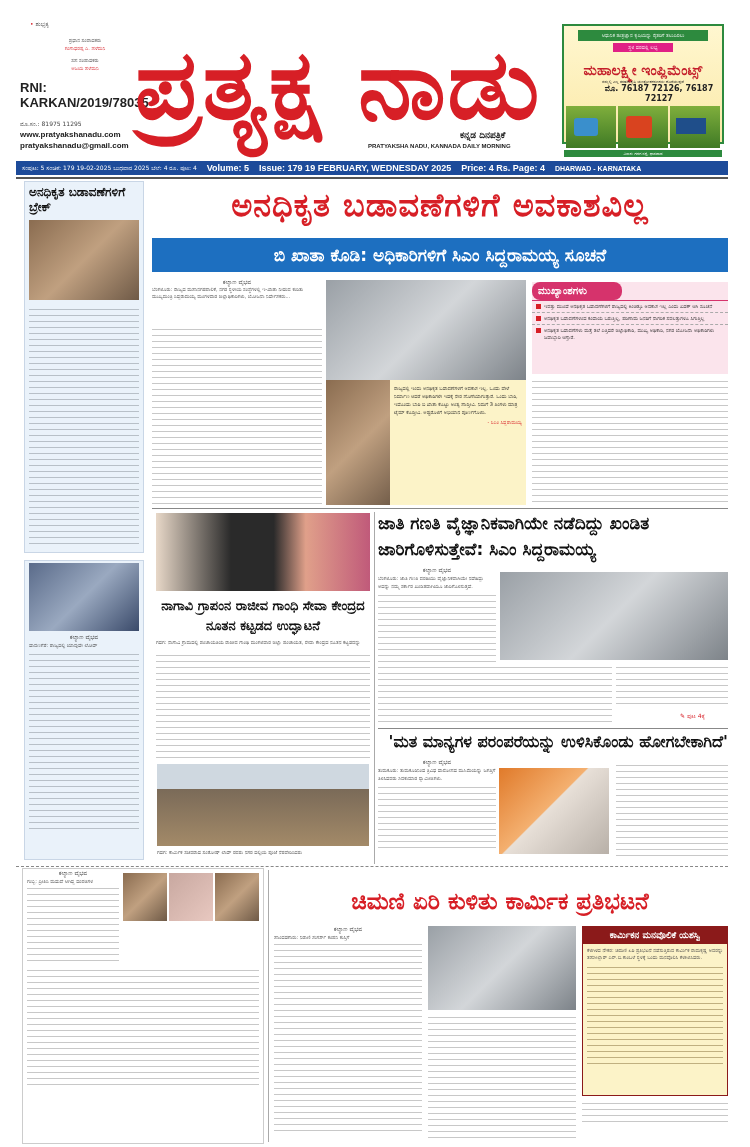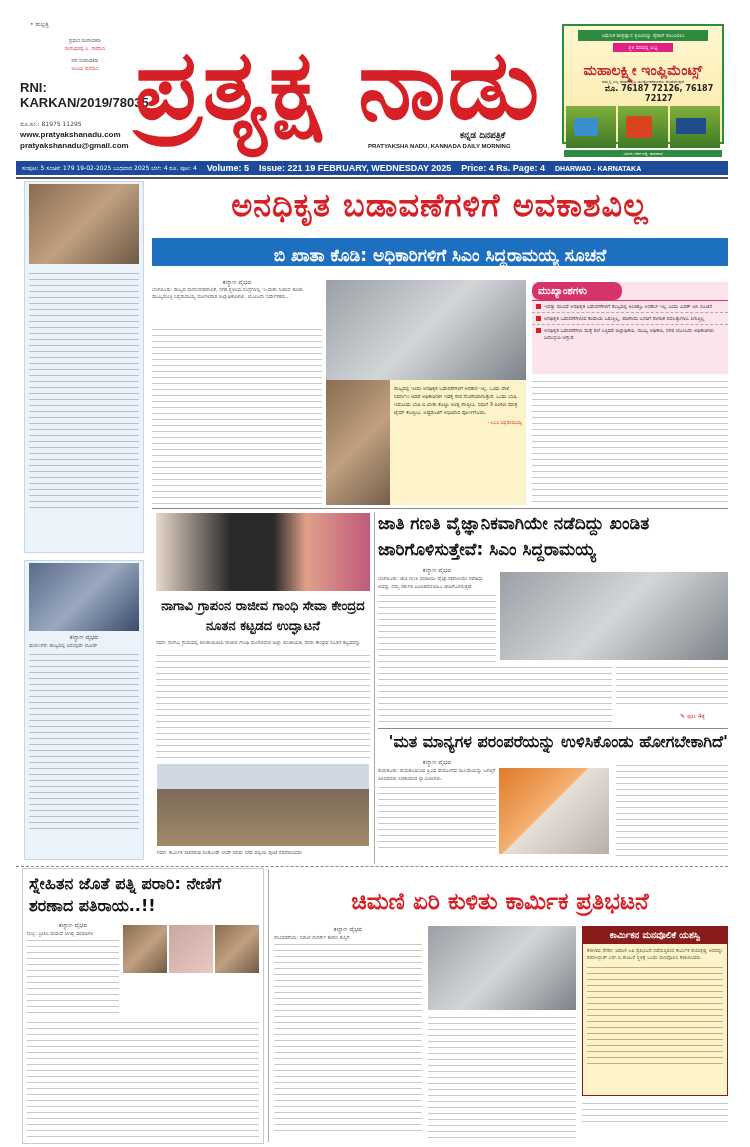--- a/index.html
+++ b/index.html
@@ -68,40 +68,41 @@
     <div>
         <span style="position:absolute;left:6px;top:12px;width:30px;height:16px;background:#1f4e8a;"></span>
       </div>
   </div>
   <div class="foot">ವಿಳಾಸ: ಗದಗ ರಸ್ತೆ, ಧಾರವಾಡ</div>
 </div>
 
 <div class="abs strap">
   <span style="font-size:6px;">ಸಂಪುಟ: 5  ಸಂಚಿಕೆ: 179  19-02-2025  ಬುಧವಾರ 2025  ಬೆಲೆ: 4 ರೂ.  ಪುಟ: 4</span>
   <b>Volume: 5</b>
-  <b>Issue: 221  19 FEBRUARY, WEDNESDAY 2025</b>
+  <b>Issue: 179  19 FEBRUARY, WEDNESDAY 2025</b>
   <b>Price: 4 Rs. Page: 4</b>
   <span style="font-family:'Liberation Sans',sans-serif;font-weight:bold;font-size:7px;">DHARWAD - KARNATAKA</span>
 </div>
 <div class="abs" style="left:16px;top:177px;width:712px;border-top:2px solid #555;"></div>
 
 <div class="abs panel" style="left:24px;top:181px;width:120px;height:372px;">
+  <div class="hl-black" style="font-size:12px;line-height:15px;padding:3px 4px;">ಅನಧಿಕೃತ ಬಡಾವಣೆಗಳಿಗೆ ಬ್ರೇಕ್</div>
   <div class="photo" style="margin:2px 4px;height:80px;"></div>
   <div class="text-lines-blue" style="margin:6px 4px;height:240px;"></div>
 </div>
 
 <div class="abs panel" style="left:24px;top:560px;width:120px;height:300px;">
   <div class="photo blue" style="margin:2px 4px;height:68px;"></div>
   <div class="byline">ಕಲ್ಯಾಣ ವೈಭವ</div>
   <div class="tiny" style="padding:0 4px;font-size:5px;">ದಾವಣಗೆರೆ: ರಾಜ್ಯದಲ್ಲಿ ಯಾವುದೇ ಲೋಡ್</div>
   <div class="text-lines-blue" style="margin:2px 4px;height:180px;"></div>
 </div>
 
 <div class="abs hl" style="left:152px;top:183px;width:576px;font-size:32px;line-height:44px;text-align:center;letter-spacing:1px;">ಅನಧಿಕೃತ ಬಡಾವಣೆಗಳಿಗೆ ಅವಕಾಶವಿಲ್ಲ</div>
-<div class="abs" style="left:152px;top:238px;width:576px;height:28px;background:#1d6fc0;color:#fff;font-weight:bold;font-size:17px;line-height:34px;text-align:center;">ಬಿ ಖಾತಾ ಕೊಡಿ: ಅಧಿಕಾರಿಗಳಿಗೆ ಸಿಎಂ ಸಿದ್ದರಾಮಯ್ಯ ಸೂಚನೆ</div>
+<div class="abs" style="left:152px;top:238px;width:576px;height:34px;background:#1d6fc0;color:#fff;font-weight:bold;font-size:17px;line-height:34px;text-align:center;">ಬಿ ಖಾತಾ ಕೊಡಿ: ಅಧಿಕಾರಿಗಳಿಗೆ ಸಿಎಂ ಸಿದ್ದರಾಮಯ್ಯ ಸೂಚನೆ</div>
 
 <div class="abs" style="left:152px;top:278px;width:170px;height:228px;">
   <div class="byline">ಕಲ್ಯಾಣ ವೈಭವ</div>
   <div class="tiny" style="font-size:5px;line-height:7px;height:40px;overflow:hidden;">ಬೆಂಗಳೂರು: ರಾಜ್ಯದ ಮಹಾನಗರಪಾಲಿಕೆ, ನಗರ ಸ್ಥಳೀಯ ಸಂಸ್ಥೆಗಳಲ್ಲಿ ಇ-ಖಾತಾ ನೀಡುವ ಕುರಿತು ಮುಖ್ಯಮಂತ್ರಿ ಸಿದ್ದರಾಮಯ್ಯ ಮಂಗಳವಾರ ಜಿಲ್ಲಾಧಿಕಾರಿಗಳು, ಯೋಜನಾ ನಿರ್ದೇಶಕರು...</div>
   <div class="text-lines" style="height:180px;"></div>
 </div>
 
 <div class="abs photo gray" style="left:326px;top:280px;width:200px;height:100px;"></div>
 <div class="abs photo" style="left:326px;top:380px;width:70px;height:125px;"></div>
 <div class="abs" style="left:390px;top:380px;width:136px;height:125px;background:#fcf3c8;padding:4px;font-size:5px;line-height:8px;">
@@ -155,21 +156,20 @@
   <div class="byline">ಕಲ್ಯಾಣ ವೈಭವ</div>
   <div class="tiny" style="font-size:5px;">ತುಮಕೂರು: ತುಮಕೂರಿನಿಂದ ತ್ರಿವಿಧ ದಾಸೋಹದ ಮಹಿಮೆಯನ್ನು ಜಗತ್ತಿಗೆ ತಿಳಿಸಿದವರು ಶಿವಕುಮಾರ ಸ್ವಾಮೀಜಿಗಳು.</div>
   <div class="text-lines" style="height:64px;margin-top:2px;"></div>
 </div>
 <div class="abs photo orange" style="left:499px;top:768px;width:110px;height:86px;"></div>
 <div class="abs text-lines" style="left:616px;top:762px;width:112px;height:96px;"></div>
 
 <div class="abs sep" style="left:16px;top:866px;width:712px;"></div>
 
 <div class="abs" style="left:22px;top:868px;width:242px;height:276px;border:1px solid #ccc;">
-  <div class="hl-black" style="font-size:16px;line-height:22px;padding:4px 6px;">ಸ್ನೇಹಿತನ ಜೊತೆ ಪತ್ನಿ ಪರಾರಿ: ನೇಣಿಗೆ ಶರಣಾದ ಪತಿರಾಯ..!!</div>
   <div style="display:flex;gap:4px;padding:0 4px;">
     <div style="width:92px;">
       <div class="byline">ಕಲ್ಯಾಣ ವೈಭವ</div>
       <div class="tiny" style="font-size:5px;">ಗುಬ್ಬಿ: ಪ್ರೀತಿಸಿ ಮದುವೆ ಆಗಿದ್ದ ದಂಪತಿಗಳ</div>
       <div class="text-lines" style="height:80px;"></div>
     </div>
     <div style="flex:1;display:flex;gap:2px;height:48px;margin-top:4px;">
       <div class="photo" style="flex:1;"></div>
       <div class="photo" style="flex:1;background:linear-gradient(135deg,#c8a8a0,#e8c8c0);"></div>
       <div class="photo" style="flex:1;"></div>

